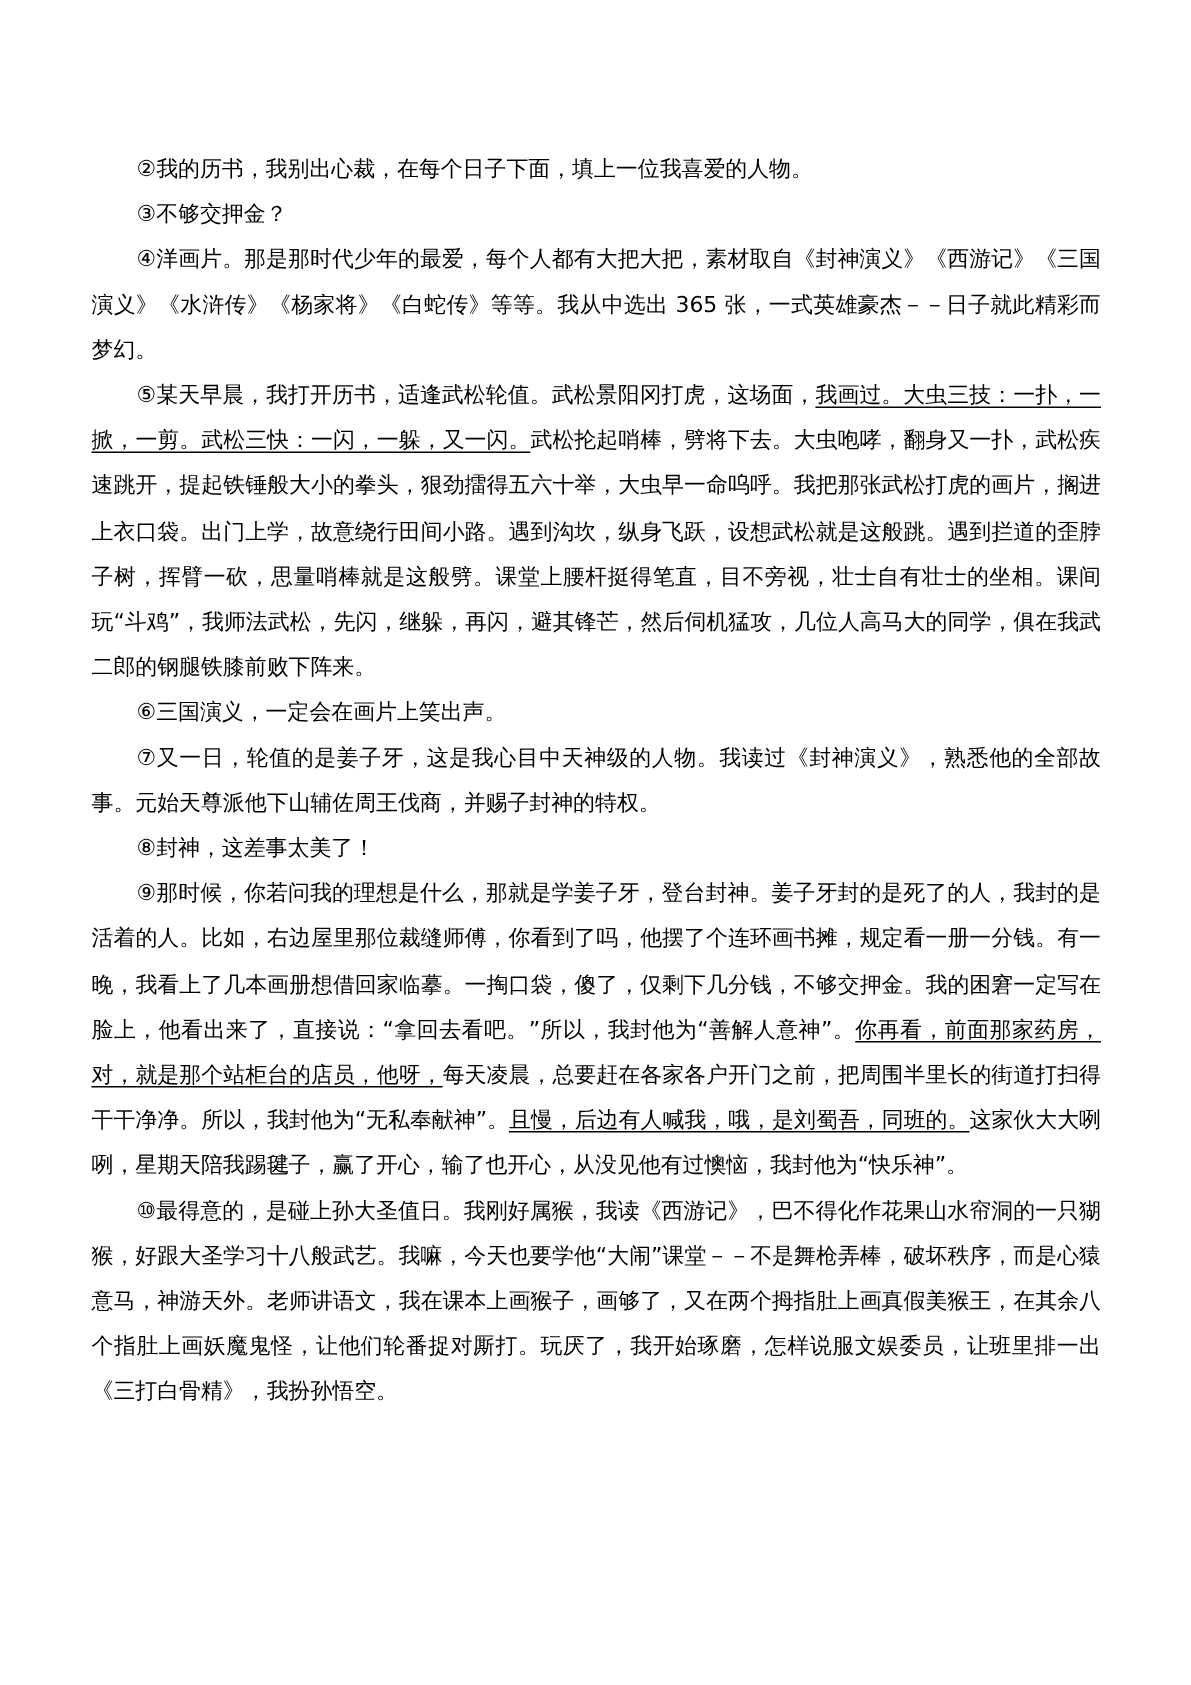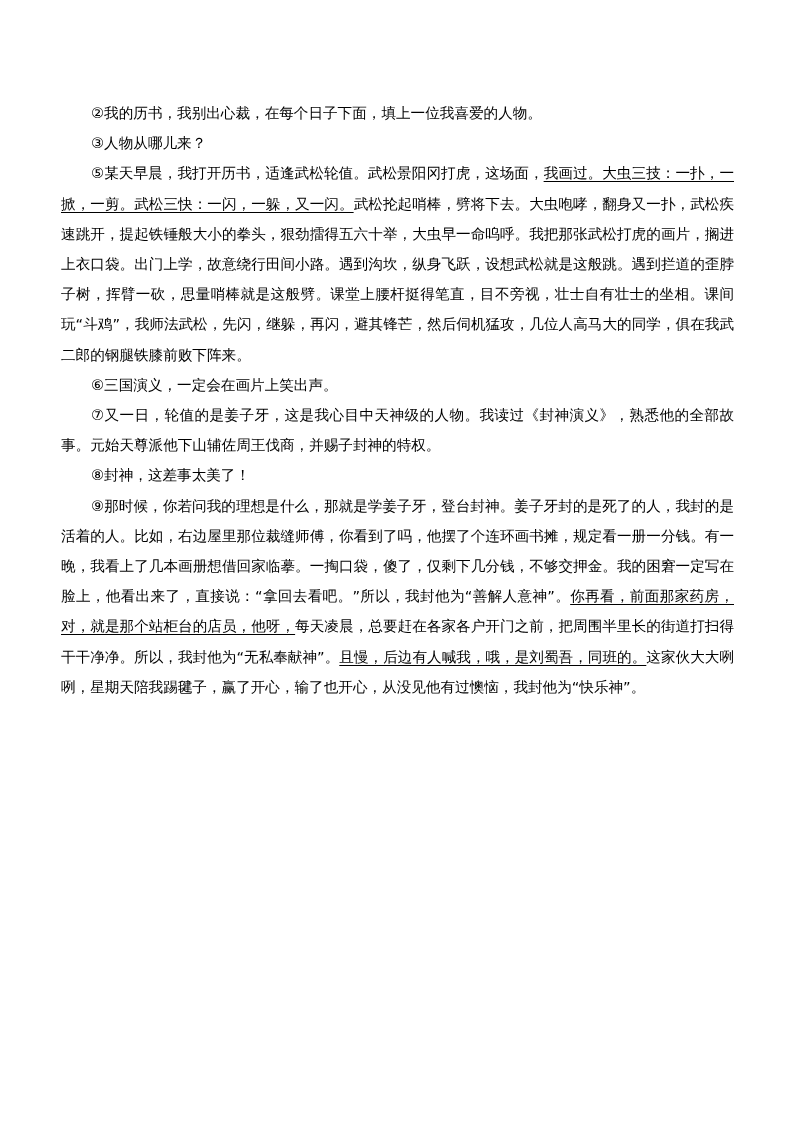--- a/index.html
+++ b/index.html
@@ -54,20 +54,22 @@
     vertical-align: 4px;
     letter-spacing: 0;
   }
 </style>
 </head>
 <body>
 
 <div class="page" style="background: rgb(255, 255, 255);">
   <div class="passage" id="passage" style="color: rgb(0, 0, 0);">
       <p class="para indent"><span class="marker">②</span><span class="">我的历书，我别出心裁，在每个日子下面，填上一位我喜爱的人物。</span></p>
-      <p class="para indent"><span class="marker">③</span><span class="">人物从哪儿来？</span></p>
+      <p class="para indent"><span class="marker">③</span><span class="">不够交押金？</span></p>
+      <p class="para indent"><span class="marker">④</span><span class="">洋画片。那是那时代少年的最爱，每个人都有大把大把，素材取自《封神演义》《西游记》《三国演义》《水浒传》《杨家将》《白蛇传》等等。我从中选出 365 张，一式英雄豪杰－－日子就此精彩而梦幻。</span></p>
       <p class="para indent"><span class="marker">⑤</span><span class="">某天早晨，我打开历书，适逢武松轮值。武松景阳冈打虎，这场面，</span><span class="u">我画过。大虫三技：一扑，一掀，一剪。武松三快：一闪，一躲，又一闪。</span><span class="">武松抡起哨棒，劈将下去。大虫咆哮，翻身又一扑，武松疾速跳开，提起铁锤般大小的拳头，狠劲擂得五六十举，大虫早一命呜呼。我把那张武松打虎的画片，搁进上衣口袋。出门上学，故意绕行田间小路。遇到沟坎，纵身飞跃，设想武松就是这般跳。遇到拦道的歪脖子树，挥臂一砍，思量哨棒就是这般劈。课堂上腰杆挺得笔直，目不旁视，壮士自有壮士的坐相。课间玩“斗鸡”，我师法武松，先闪，继躲，再闪，避其锋芒，然后伺机猛攻，几位人高马大的同学，俱在我武二郎的钢腿铁膝前败下阵来。</span></p>
       <p class="para indent"><span class="marker">⑥</span><span class="">三国演义，一定会在画片上笑出声。</span></p>
       <p class="para indent"><span class="marker">⑦</span><span class="">又一日，轮值的是姜子牙，这是我心目中天神级的人物。我读过《封神演义》，熟悉他的全部故事。元始天尊派他下山辅佐周王伐商，并赐子封神的特权。</span></p>
       <p class="para indent"><span class="marker">⑧</span><span class="">封神，这差事太美了！</span></p>
       <p class="para indent"><span class="marker">⑨</span><span class="">那时候，你若问我的理想是什么，那就是学姜子牙，登台封神。姜子牙封的是死了的人，我封的是活着的人。比如，右边屋里那位裁缝师傅，你看到了吗，他摆了个连环画书摊，规定看一册一分钱。有一晚，我看上了几本画册想借回家临摹。一掏口袋，傻了，仅剩下几分钱，不够交押金。我的困窘一定写在脸上，他看出来了，直接说：“拿回去看吧。”所以，我封他为“善解人意神”。</span><span class="u">你再看，前面那家药房，对，就是那个站柜台的店员，他呀，</span><span class="">每天凌晨，总要赶在各家各户开门之前，把周围半里长的街道打扫得干干净净。所以，我封他为“无私奉献神”。</span><span class="u">且慢，后边有人喊我，哦，是刘蜀吾，同班的。</span><span class="">这家伙大大咧咧，星期天陪我踢毽子，赢了开心，输了也开心，从没见他有过懊恼，我封他为“快乐神”。</span></p>
+      <p class="para indent"><span class="marker">⑩</span><span class="">最得意的，是碰上孙大圣值日。我刚好属猴，我读《西游记》，巴不得化作花果山水帘洞的一只猢猴，好跟大圣学习十八般武艺。我嘛，今天也要学他“大闹”课堂－－不是舞枪弄棒，破坏秩序，而是心猿意马，神游天外。老师讲语文，我在课本上画猴子，画够了，又在两个拇指肚上画真假美猴王，在其余八个指肚上画妖魔鬼怪，让他们轮番捉对厮打。玩厌了，我开始琢磨，怎样说服文娱委员，让班里排一出《三打白骨精》，我扮孙悟空。</span></p>
     </div>
 </div>
 
 </body></html>

